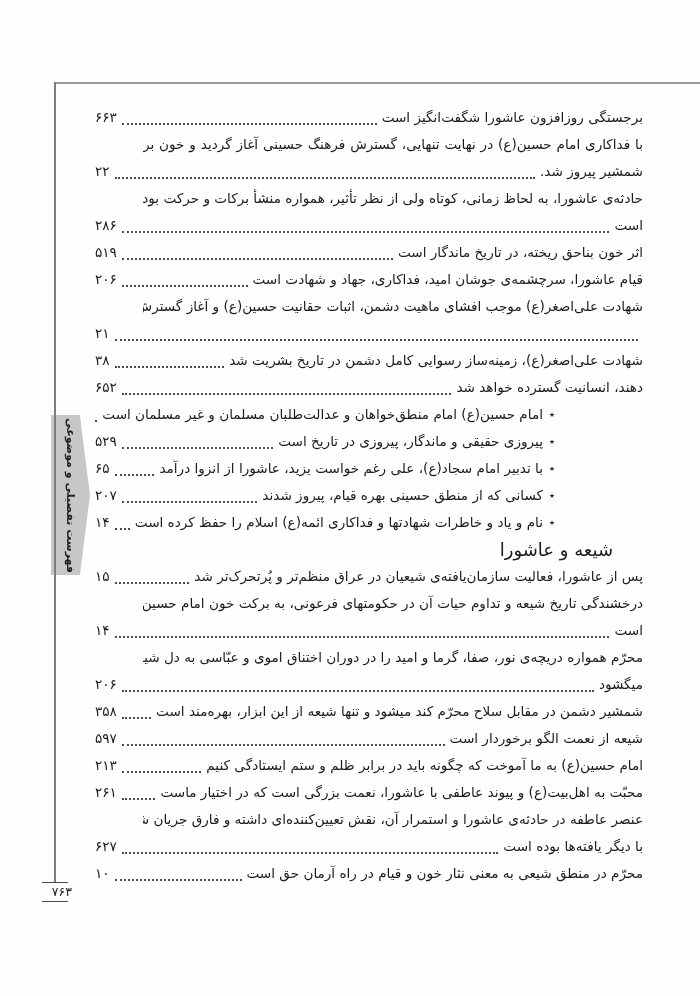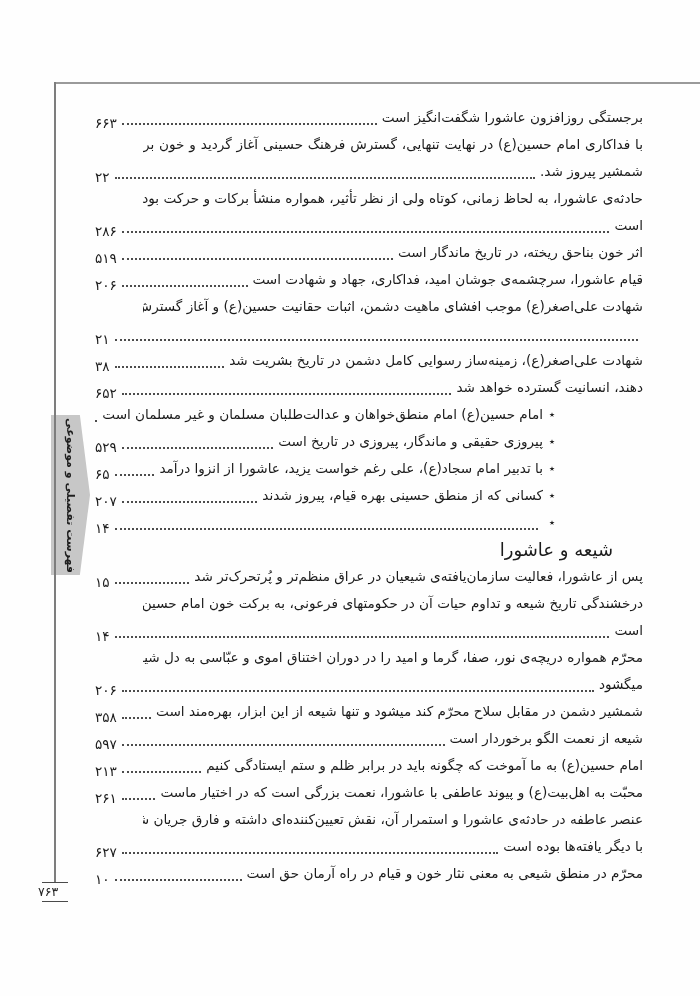--- a/index.html
+++ b/index.html
@@ -8,31 +8,31 @@
 
   .top-rule{position:absolute;top:82px;left:55px;width:645px;height:2px;background:#9a9a9a;z-index:3;}
   .left-rule{position:absolute;top:82px;left:54px;width:2px;height:801px;background:#7d7d7d;z-index:3;}
 
   .side-tab{position:absolute;left:51px;top:415px;width:39px;height:160px;background:#c7c7c7;
             clip-path:polygon(0 0,74% 0,100% 50%,74% 100%,0 100%);z-index:2;
             display:flex;align-items:center;justify-content:center;}
   .side-tab .tab-text{transform:rotate(90deg);white-space:nowrap;direction:rtl;
             font-size:11px;font-weight:bold;color:#1e1e1e;letter-spacing:0;}
 
-  .folio-block{position:absolute;left:38px;top:882px;width:34px;text-align:left;z-index:3;}
+  .folio-block{position:absolute;left:38px;top:882px;width:34px;text-align:right;z-index:3;}
   .folio-tick{width:26px;height:1px;background:#4a4a4a;margin:0 auto;}
   .folio-num{font-size:12.5px;color:#222;padding:1px 0 2px;direction:rtl;}
 
   .content{position:absolute;top:104px;left:95px;width:548px;direction:rtl;
            font-size:13.6px;line-height:27px;}
   .line{display:flex;height:27px;overflow:hidden;}
   .line .marker{white-space:nowrap;margin-left:6px;font-size:11px;line-height:27px;color:#222;}
   .line .text{white-space:nowrap;}
   .line .dots{flex:1 1 auto;min-width:6px;height:19px;border-bottom:2px dotted #4c4c4c;margin:0 5px;}
-  .line .num{white-space:nowrap;margin-top:6px;}
+  .line .num{white-space:nowrap;}
   .line.starred{padding-right:88px;}
   .line.header{font-weight:normal;font-size:18px;padding-right:30px;}
   .line.wrap .text{flex:1 1 auto;white-space:nowrap;text-align:justify;text-align-last:justify;overflow:hidden;margin-left:48px;}
 </style>
 </head>
 <body>
 
 <div class="page">
 
   <div class="top-rule"></div>
@@ -132,20 +132,21 @@
         <span class="num">۶۵</span>
       </div>
         <div class="line entry starred">
         <span class="marker">٭</span>
         <span class="text">کسانی که از منطق حسینی بهره قیام، پیروز شدند</span>
         <span class="dots"></span>
         <span class="num">۲۰۷</span>
       </div>
         <div class="line entry starred">
         <span class="marker">٭</span>
+        <span class="text">نام و یاد و خاطرات شهادتها و فداکاری ائمه(ع) اسلام را حفظ کرده است</span>
         <span class="dots"></span>
         <span class="num">۱۴</span>
       </div>
         <div class="line header">
 
         <span class="text">شیعه و عاشورا</span>
 
       </div>
         <div class="line entry">
 

